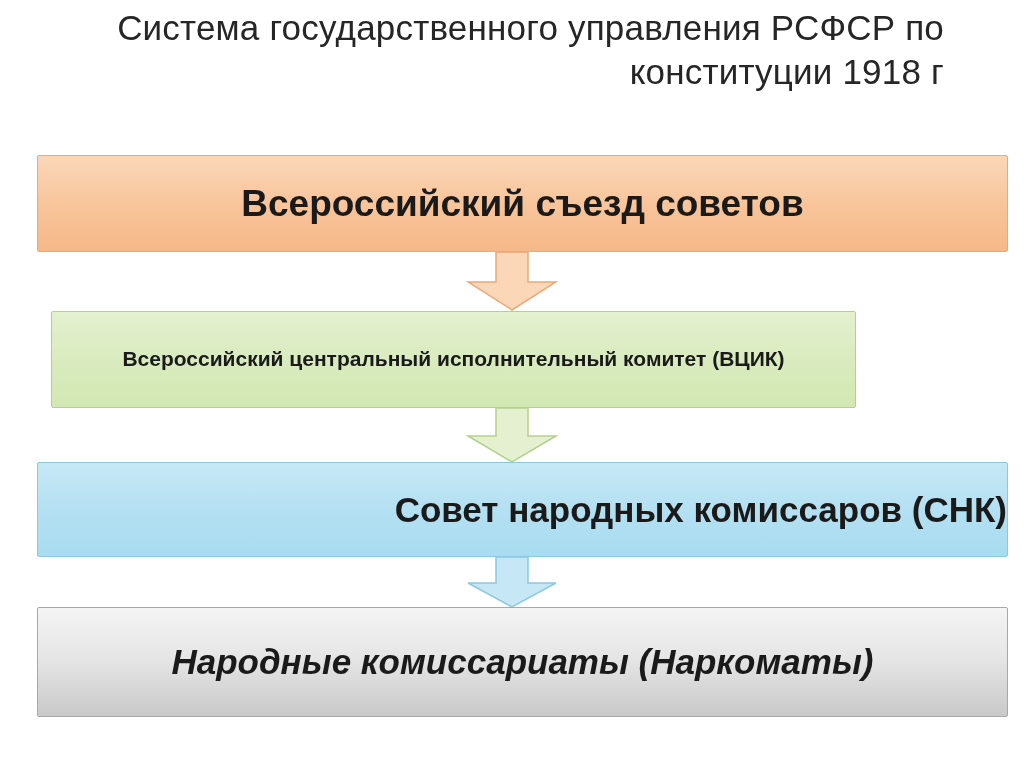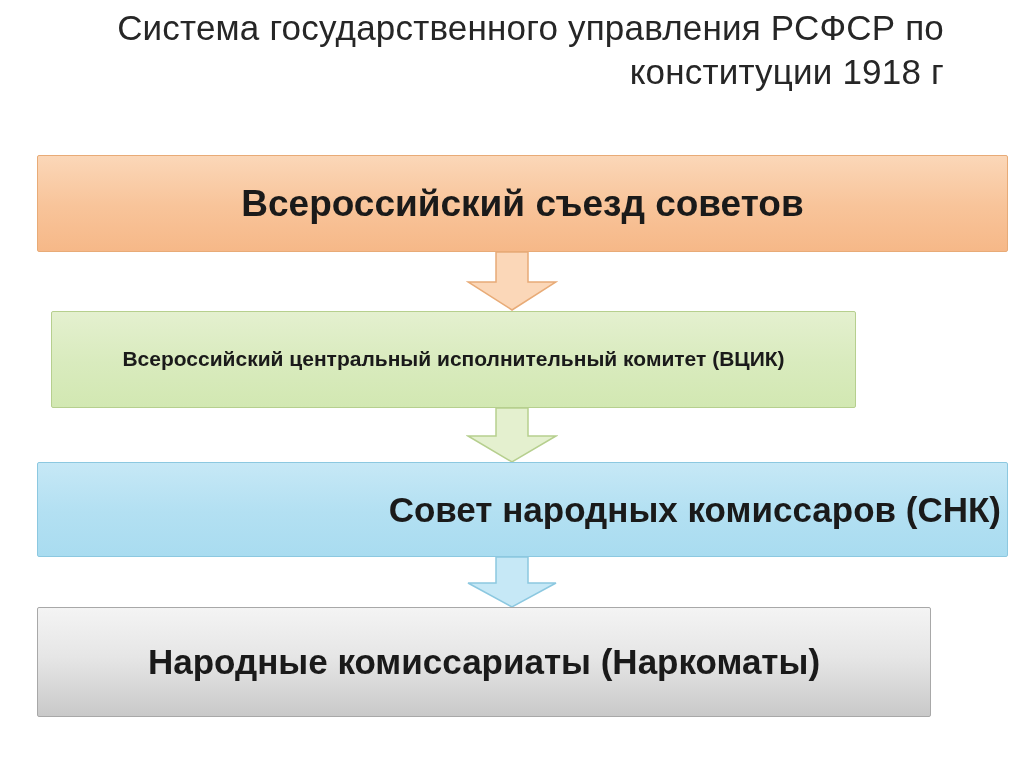--- a/index.html
+++ b/index.html
@@ -37,21 +37,21 @@
     box-sizing: border-box;
     display: flex;
     align-items: center;
     justify-content: center;
     text-align: center;
     border-radius: 2px;
   }
   .box-label {
     display: block;
     width: 100%;
-    padding: 0 6px;
+    padding: 0 0;
     box-sizing: border-box;
   }
 
   
   .box1 {
     left: 37px;
     top: 155px;
     width: 971px;
     height: 97px;
     border: 1px solid #e8ab77;
@@ -93,24 +93,25 @@
     font-size: 35px;
     font-weight: bold;
     color: #1a1a1a;
     text-align: right;
   }
 
   
   .box4 {
     left: 37px;
     top: 607px;
-    width: 894px;
+    width: 971px;
     height: 110px;
     border: 1px solid #a8a8a8;
     background: linear-gradient(to bottom, #f4f4f4 0%, #e6e6e6 45%, #c9c9c9 100%);
+    font-style: italic;
   }
   .box4 .box-label {
     font-size: 35px;
     font-weight: bold;
     color: #1a1a1a;
     line-height: 1.2;
   }
 
   
   .arrow {

